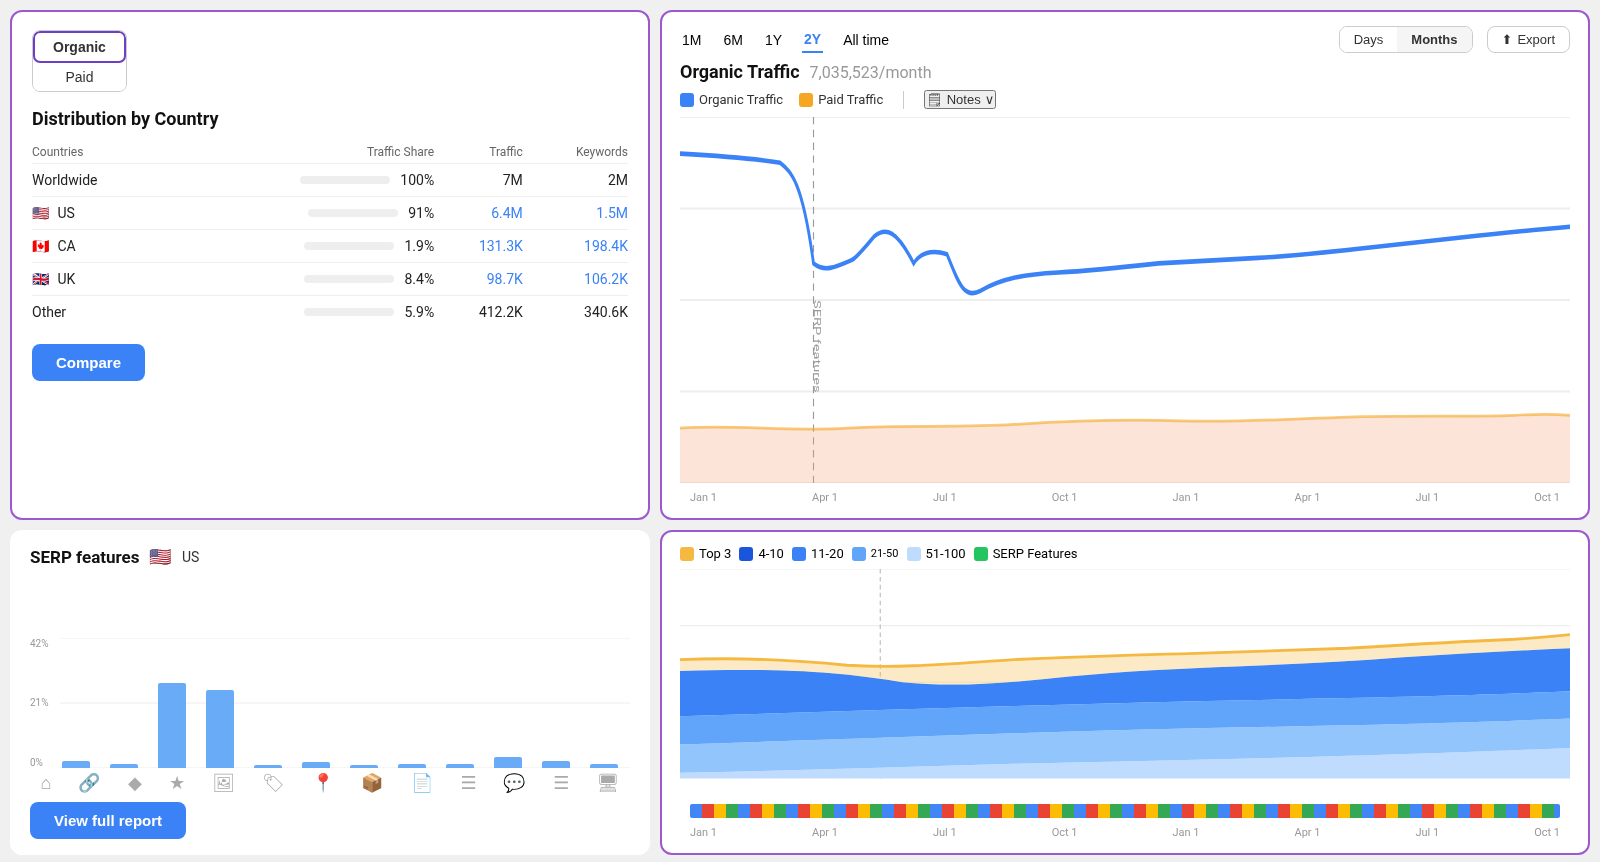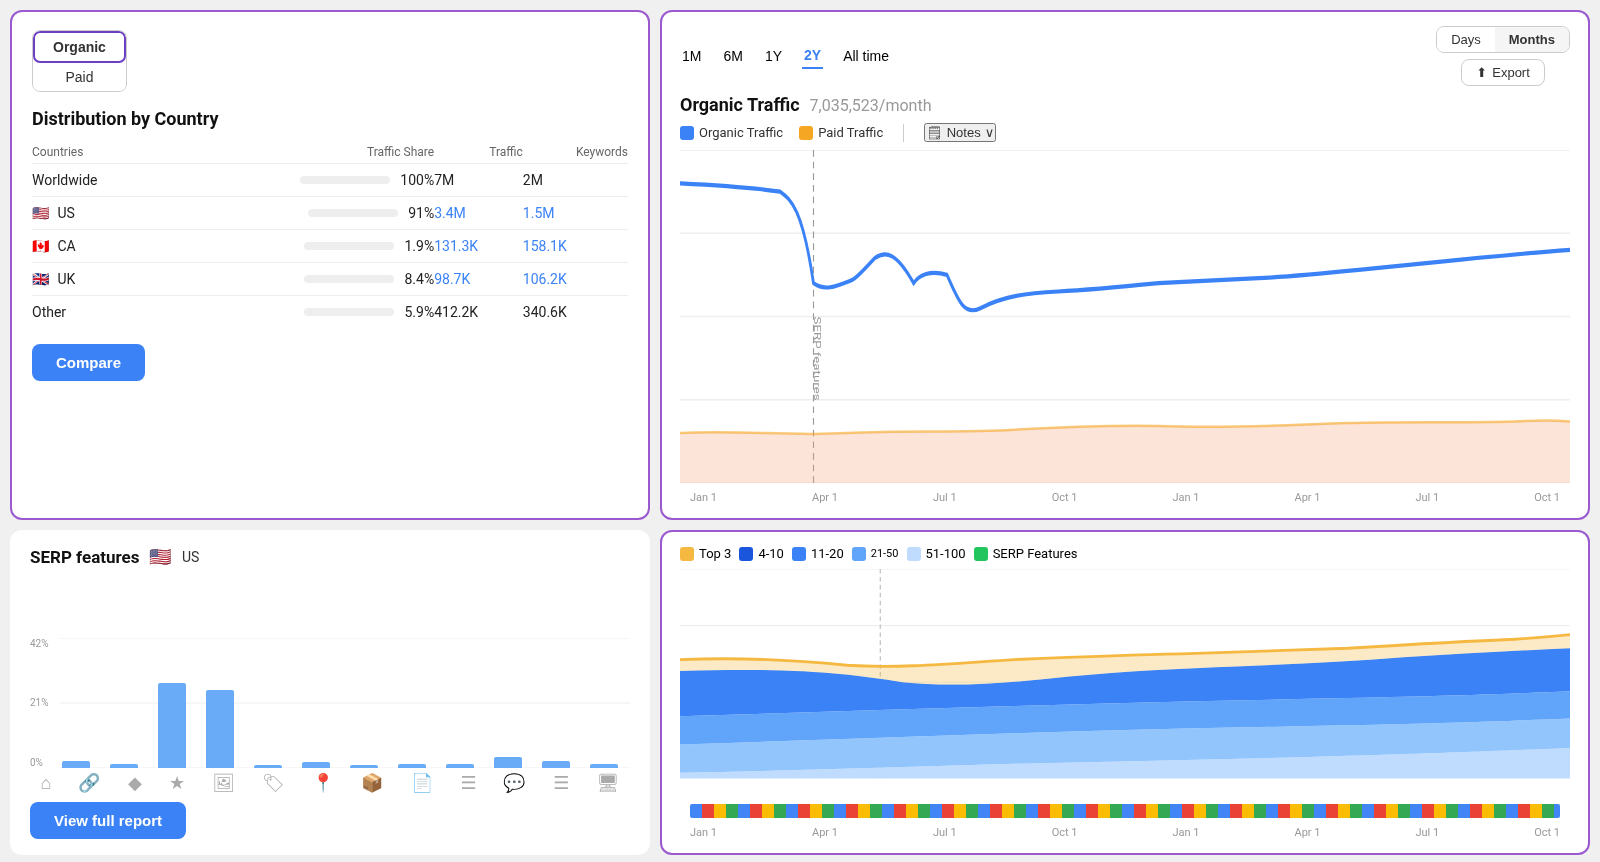--- a/index.html
+++ b/index.html
@@ -84,21 +84,21 @@
     .country-table th:not(:first-child) {
       text-align: right;
     }
     .country-table td {
       padding: 8px 0;
       font-size: 14px;
       color: #222;
       border-top: 1px solid #eee;
     }
     .country-table td:not(:first-child) {
-      text-align: left;
+      text-align: right;
     }
     .country-cell {
       display: flex;
       align-items: center;
       gap: 8px;
       font-size: 14px;
     }
     .bar-container {
       width: 90px;
       height: 8px;
@@ -218,23 +218,22 @@
       padding: 4px 2px;
     }
     .time-btn.active {
       color: #3b82f6;
       font-weight: 700;
       border-bottom: 2.5px solid #3b82f6;
     }
     .time-right {
       margin-left: auto;
       display: flex;
-      gap: 6px;
-      align-items: center;
-      flex-direction: column;
+      gap: 14px;
+      align-items: center;
     }
     .view-toggle {
       display: flex;
       border: 1.5px solid #ccc;
       border-radius: 8px;
       overflow: hidden;
     }
     .view-btn {
       padding: 5px 14px;
       font-size: 13px;
@@ -411,38 +410,38 @@
                 <span>🇺🇸</span>
                 <span>US</span>
               </div>
             </td>
             <td>
               <div class="traffic-share-cell">
                 <span class="bar-container"><span class="bar-fill" style="width:91%;background:#3b82f6;"></span></span>
                 <span>91%</span>
               </div>
             </td>
-            <td><span class="link-blue">3.4M</span></td>
+            <td><span class="link-blue">6.4M</span></td>
             <td><span class="link-blue">1.5M</span></td>
           </tr>
           <tr>
             <td>
               <div class="country-cell">
                 <span>🇨🇦</span>
                 <span>CA</span>
               </div>
             </td>
             <td>
               <div class="traffic-share-cell">
                 <span class="bar-container"><span class="bar-fill" style="width:12%;background:#aaa;"></span></span>
                 <span>1.9%</span>
               </div>
             </td>
             <td><span class="link-blue">131.3K</span></td>
-            <td><span class="link-blue">158.1K</span></td>
+            <td><span class="link-blue">198.4K</span></td>
           </tr>
           <tr>
             <td>
               <div class="country-cell">
                 <span>🇬🇧</span>
                 <span>UK</span>
               </div>
             </td>
             <td>
               <div class="traffic-share-cell">

